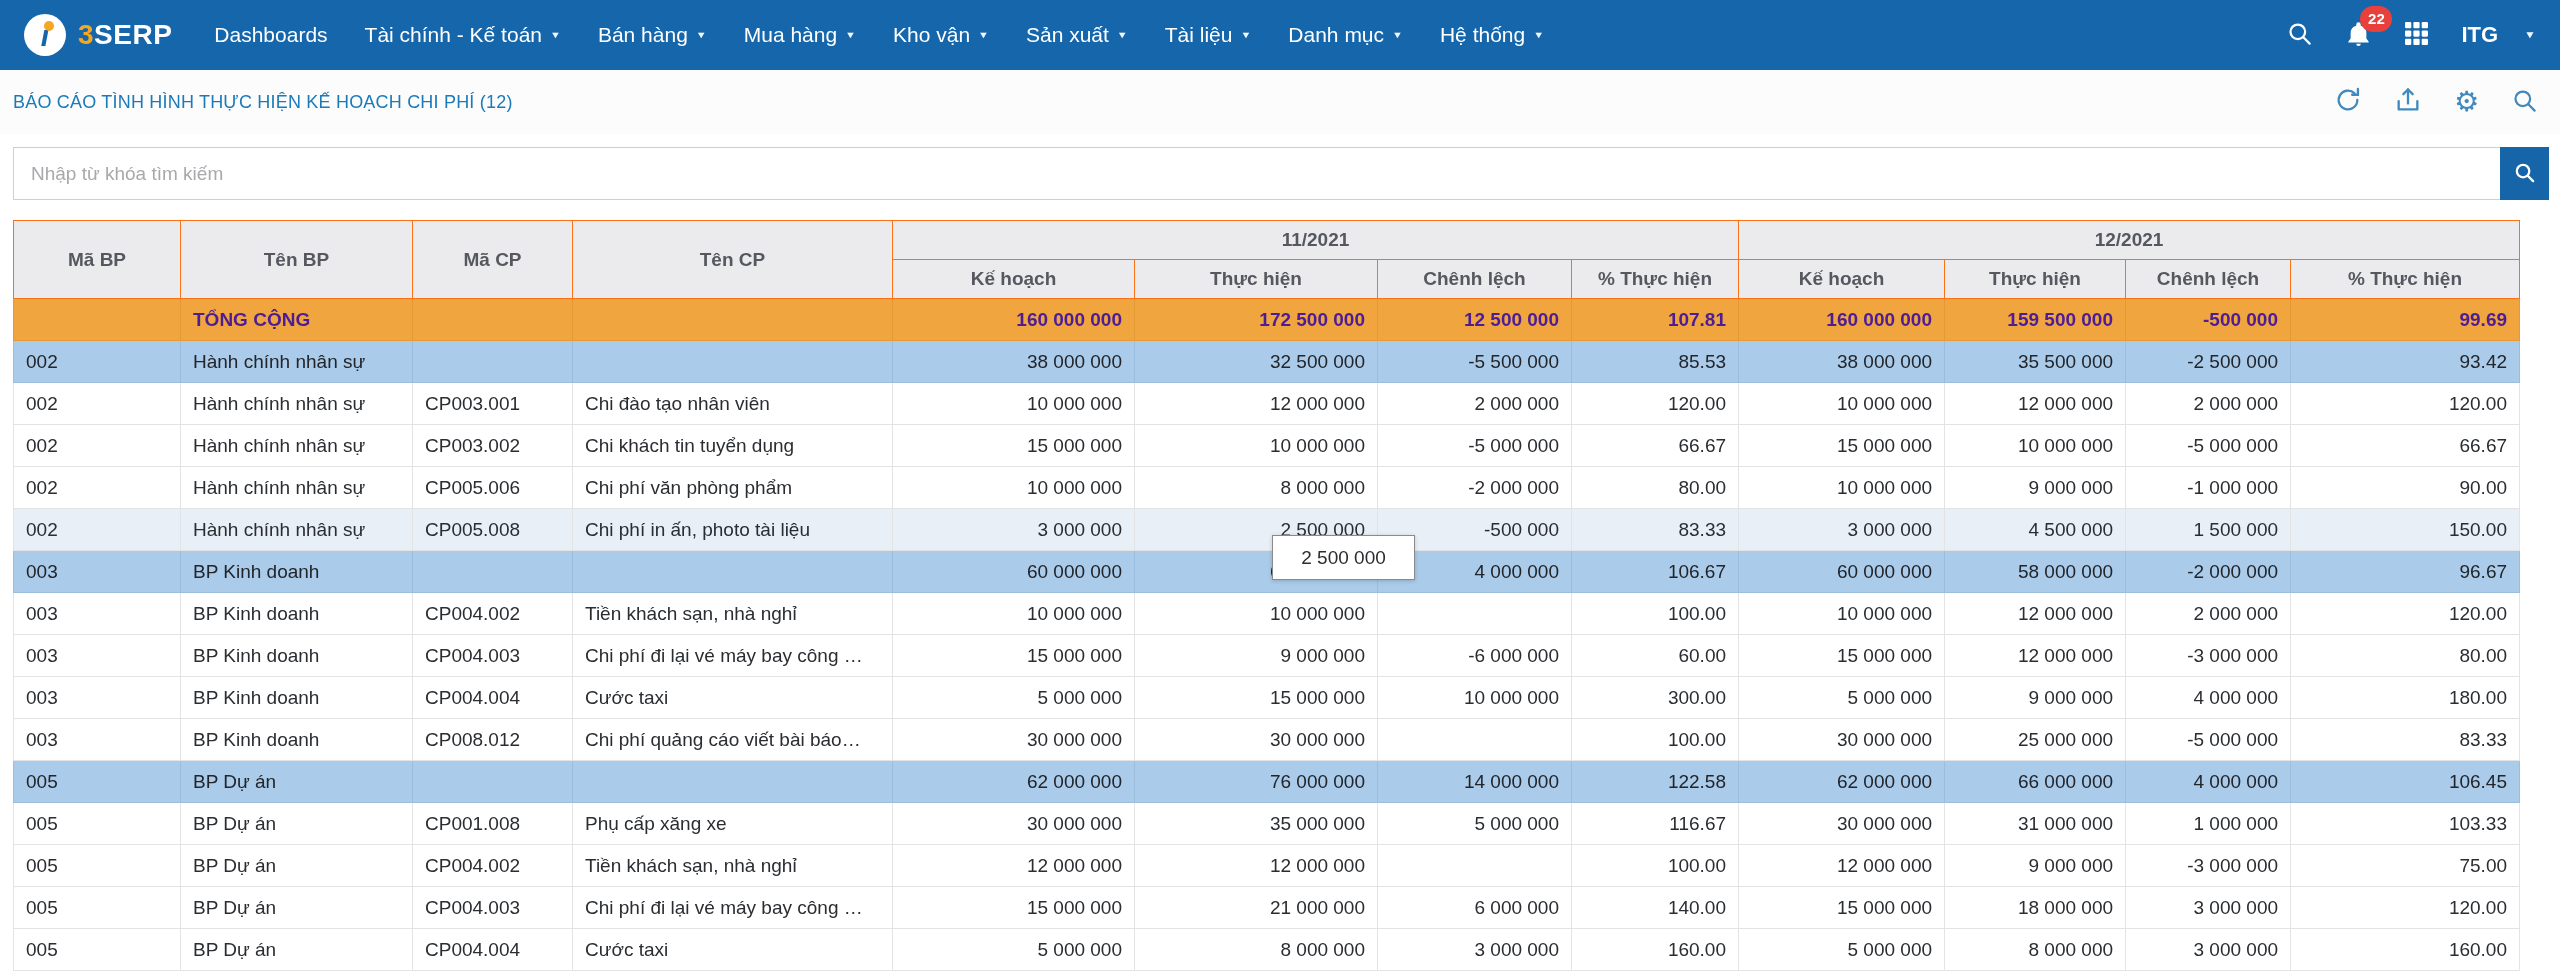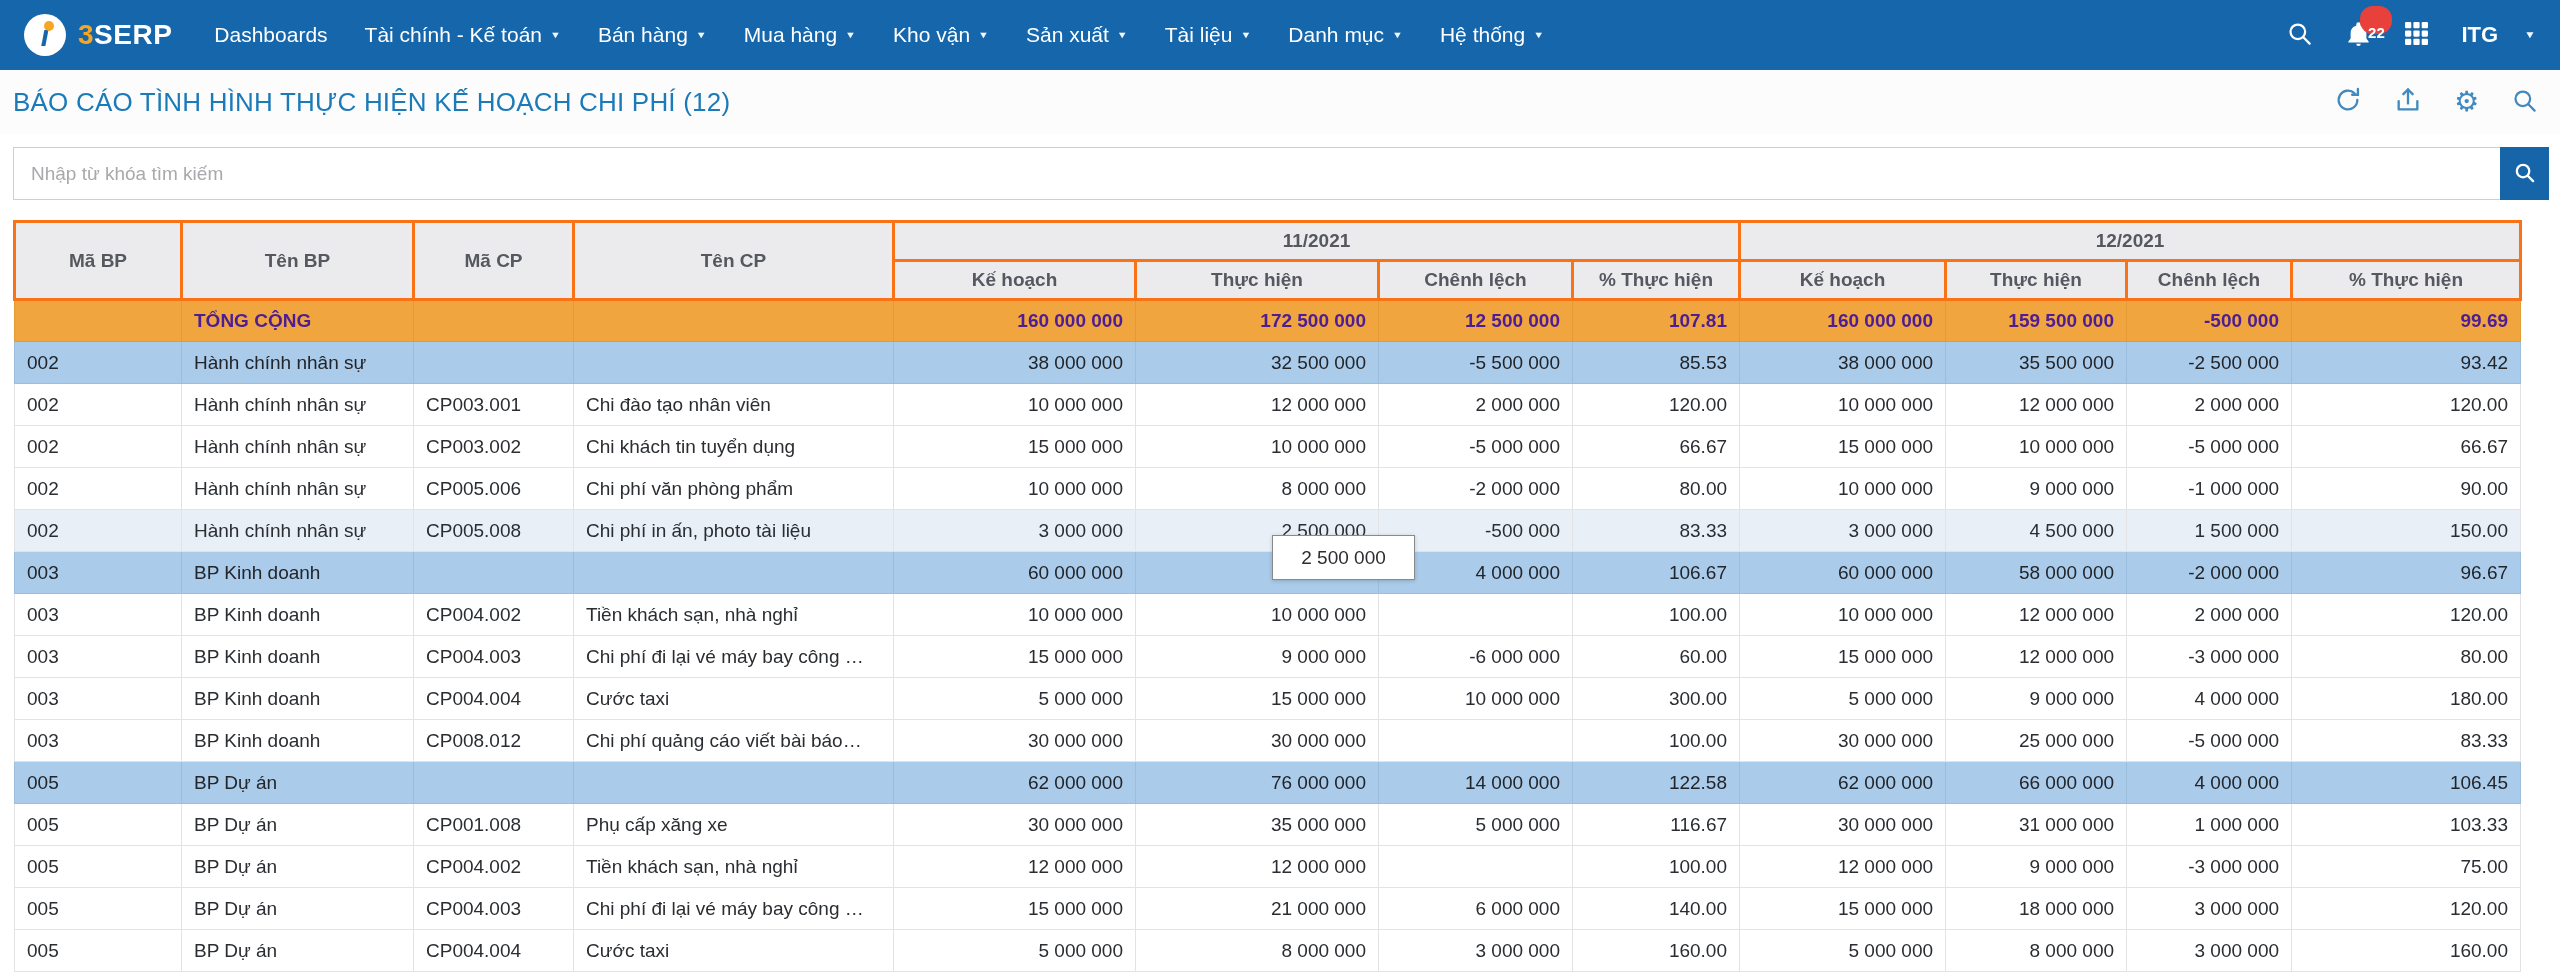--- a/index.html
+++ b/index.html
@@ -27,45 +27,45 @@
   .menu { display:flex; gap:37px; font-size:21px; }
   .menu-item { display:flex; align-items:center; gap:8px; cursor:pointer; white-space:nowrap; }
   .caret { font-size:11px; line-height:1; transform:scaleY(.85); opacity:.95; }
 
   .nav-right { margin-left:auto; display:flex; align-items:center; gap:32px; }
   .icon-btn { display:flex; align-items:center; justify-content:center; cursor:pointer; background:none; border:none; }
   .bell-wrap { position:relative; }
   .badge {
     position:absolute; top:-14px; left:15px; background:#E8403A; color:#fff;
     border-radius:13px; min-width:32px; height:26px; line-height:26px;
-    text-align:center; font-size:15px; font-weight:bold; padding:14px 6px;
+    text-align:center; font-size:15px; font-weight:bold; padding:0 6px;
   }
   .user { display:flex; align-items:center; gap:26px; font-size:22px; font-weight:bold; cursor:pointer; }
   .user .caret { font-size:12px; }
 
   
   .title-bar { height:64px; display:flex; align-items:center; padding:0 22px 0 13px; background:#fcfcfd; }
-  .page-title { color:#1B7AB8; font-size:26px; font-weight:500; letter-spacing:.2px; }
+  .page-title { color:#1B7AB8; font-size:18px; font-weight:500; letter-spacing:.2px; }
   .title-icons { margin-left:auto; display:flex; align-items:center; gap:32px; color:#4189BE; }
   .title-icons .glyph { font-size:28px; line-height:1; cursor:pointer; color:#4189BE; }
 
   
   .search-row { display:flex; margin:13px 11px 0 13px; height:53px; }
   .search-input {
     flex:1; border:1px solid #cfcfd2; border-right:none; padding:0 17px;
     font-size:19px; color:#333; outline:none; font-family:inherit; background:#fff;
   }
   .search-input::placeholder { color:#a9a9ad; }
   .search-btn { width:49px; background:#1565A8; border:none; display:flex; align-items:center; justify-content:center; cursor:pointer; }
 
   
   .table-wrap { margin:20px 41px 0 13px; position:relative; }
   table { width:2506px; border-collapse:collapse; table-layout:fixed; font-size:19px; }
   thead th {
-    background:#EBEBEE; border:3px solid #f97316; height:39px;
+    background:#EBEBEE; border:1px solid #f97316; height:39px;
     font-weight:bold; color:#55585E; font-size:19px; text-align:center;
     white-space:nowrap; overflow:hidden;
   }
   tbody td {
     height:42px; border:1px solid #E3E3E6; padding:0 12px;
     white-space:nowrap; overflow:hidden; text-overflow:ellipsis; background:#fff;
   }
   td.num { text-align:right; }
   td.txt { text-align:left; }
   .row-total td { background:#F0A53E; border-color:#E59B35; font-weight:bold; color:#4c1d95; }

